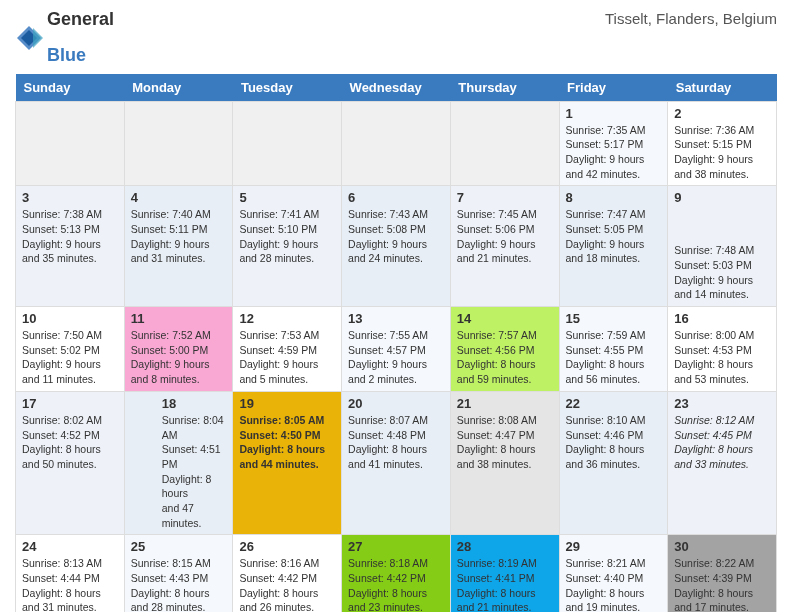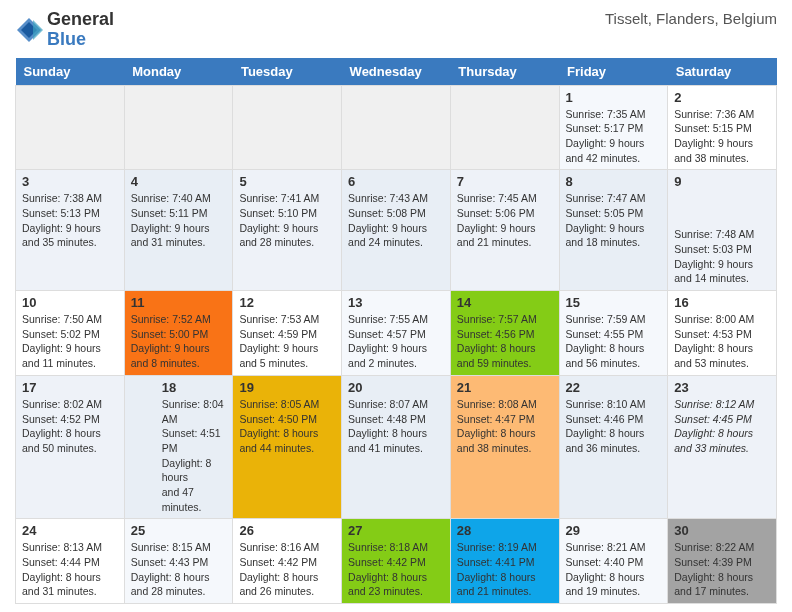--- a/index.html
+++ b/index.html
@@ -21,20 +21,21 @@
       margin-bottom: 8px;
     }
     .logo {
       display: flex;
       align-items: center;
     }
     .logo-text {
       display: flex;
       flex-direction: column;
       line-height: 1.1;
+      gap: 16px;
     }
     .logo-general {
       font-size: 18px;
       font-weight: bold;
       color: #333;
     }
     .logo-blue {
       font-size: 18px;
       font-weight: bold;
       color: #3a7abf;
@@ -213,42 +214,42 @@
           </td>
         </tr>
         <tr>
           <td style="background: rgb(255, 255, 255);">
             <span class="day-num">10</span>
             <div class="day-info" style="white-space: pre-line;">Sunrise: 7:50 AM
 Sunset: 5:02 PM
 Daylight: 9 hours
 and 11 minutes.</div>
           </td>
-          <td style="background: #f97316;">
+          <td style="background: #f9a8d4;">
             <span class="day-num">11</span>
             <div class="day-info" style="white-space: pre-line;">Sunrise: 7:52 AM
 Sunset: 5:00 PM
 Daylight: 9 hours
 and 8 minutes.</div>
           </td>
           <td style="background: rgb(255, 255, 255);">
             <span class="day-num">12</span>
             <div class="day-info" style="white-space: pre-line;">Sunrise: 7:53 AM
 Sunset: 4:59 PM
 Daylight: 9 hours
 and 5 minutes.</div>
           </td>
           <td style="background: rgb(245, 248, 252);">
             <span class="day-num">13</span>
             <div class="day-info" style="white-space: pre-line;">Sunrise: 7:55 AM
 Sunset: 4:57 PM
 Daylight: 9 hours
 and 2 minutes.</div>
           </td>
-          <td style="background: #84cc16;">
+          <td style="background: #bef264;">
             <span class="day-num">14</span>
             <div class="day-info" style="white-space: pre-line;">Sunrise: 7:57 AM
 Sunset: 4:56 PM
 Daylight: 8 hours
 and 59 minutes.</div>
           </td>
           <td style="background: rgb(245, 248, 252);">
             <span class="day-num">15</span>
             <div class="day-info" style="white-space: pre-line;">Sunrise: 7:59 AM
 Sunset: 4:55 PM
@@ -273,33 +274,33 @@
           </td>
           <td style="background: rgb(232, 238, 245); padding-left: 37px;">
             <span class="day-num">18</span>
             <div class="day-info" style="white-space: pre-line;">Sunrise: 8:04 AM
 Sunset: 4:51 PM
 Daylight: 8 hours
 and 47 minutes.</div>
           </td>
           <td style="background: #eab308;">
             <span class="day-num">19</span>
-            <div class="day-info" style="white-space: pre-line;">Sunrise: 8:05 AM
+            <div class="day-info" style="white-space: pre-line; font-weight: bold;">Sunrise: 8:05 AM
 Sunset: 4:50 PM
 Daylight: 8 hours
 and 44 minutes.</div>
           </td>
           <td style="background: rgb(232, 238, 245);">
             <span class="day-num">20</span>
             <div class="day-info" style="white-space: pre-line;">Sunrise: 8:07 AM
 Sunset: 4:48 PM
 Daylight: 8 hours
 and 41 minutes.</div>
           </td>
-          <td style="background: #fdba74; margin-left: 28px;">
+          <td style="background: #e5e5e5; margin-left: 28px;">
             <span class="day-num">21</span>
             <div class="day-info" style="white-space: pre-line;">Sunrise: 8:08 AM
 Sunset: 4:47 PM
 Daylight: 8 hours
 and 38 minutes.</div>
           </td>
           <td style="background: rgb(232, 238, 245);">
             <span class="day-num">22</span>
             <div class="day-info" style="white-space: pre-line;">Sunrise: 8:10 AM
 Sunset: 4:46 PM

